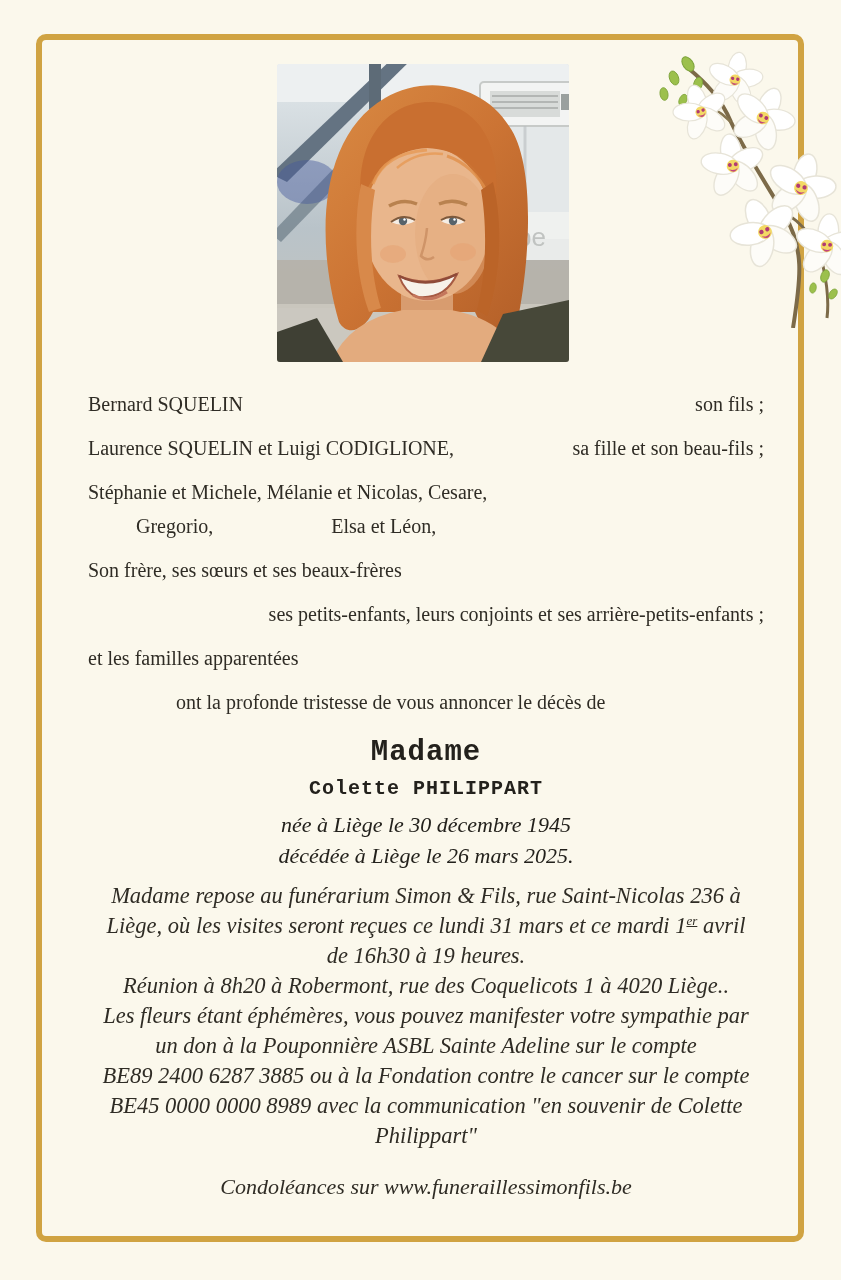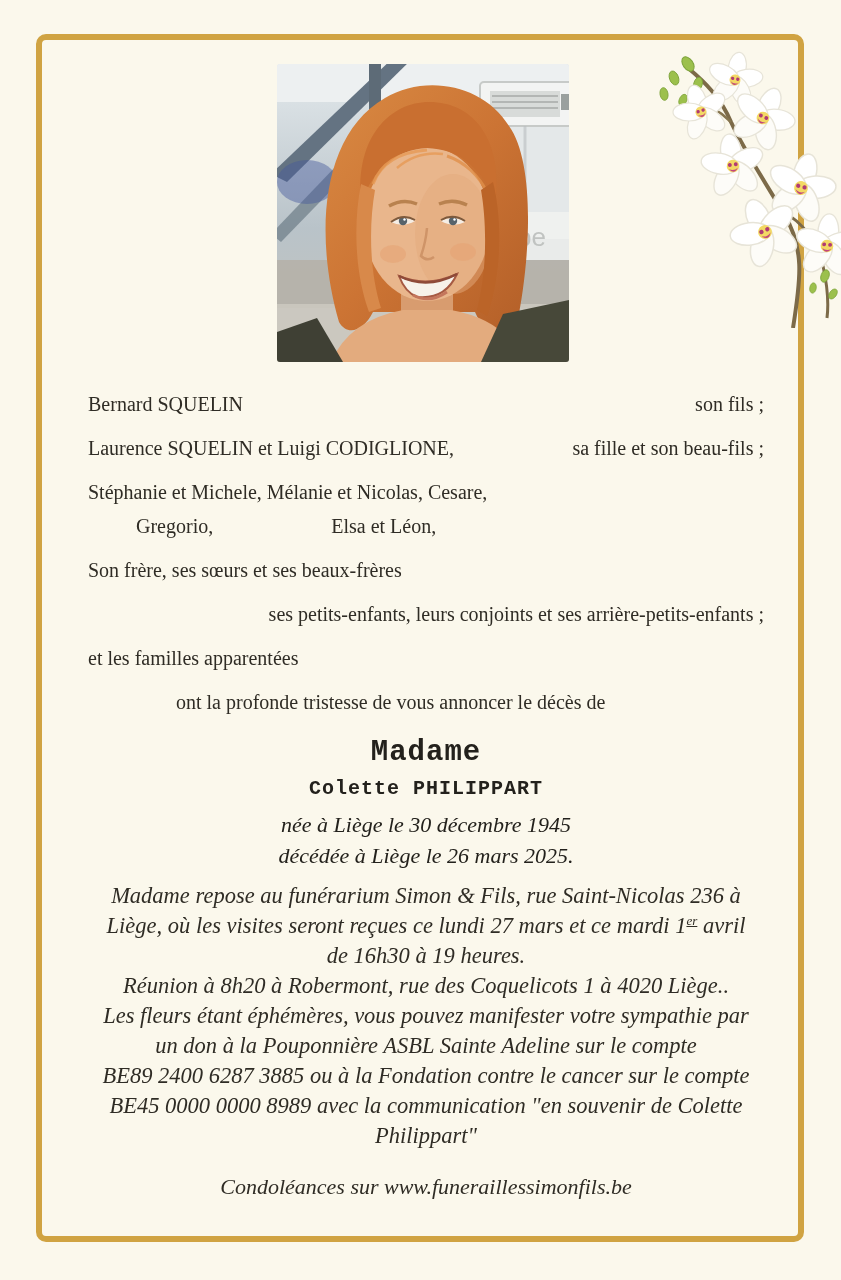--- a/index.html
+++ b/index.html
@@ -234,21 +234,21 @@
 
   <section class="name-block">
     <div class="deceased-title">Madame</div>
     <div class="deceased-name">Colette PHILIPPART</div>
     <div class="life-dates">née à Liège le 30 décembre 1945</div>
     <div class="life-dates">décédée à Liège le 26 mars 2025.</div>
   </section>
 
   <section class="details">
     <div>Madame repose au funérarium Simon &amp; Fils, rue Saint-Nicolas 236 à</div>
-    <div><span>Liège, où les visites seront reçues ce lundi 27 mars et ce mardi 1</span><sup>er</sup><span> avril</span></div>
+    <div><span>Liège, où les visites seront reçues ce lundi 31 mars et ce mardi 1</span><sup>er</sup><span> avril</span></div>
     <div>de 16h30 à 19 heures.</div>
     <div>Réunion à 8h20 à Robermont, rue des Coquelicots 1 à 4020 Liège..</div>
     <div>Les fleurs étant éphémères, vous pouvez manifester votre sympathie par</div>
     <div>un don à la Pouponnière ASBL Sainte Adeline sur le compte</div>
     <div>BE89 2400 6287 3885 ou à la Fondation contre le cancer sur le compte</div>
     <div>BE45 0000 0000 8989 avec la communication "en souvenir de Colette</div>
     <div>Philippart"</div>
   </section>
 
   <div class="condolences">

